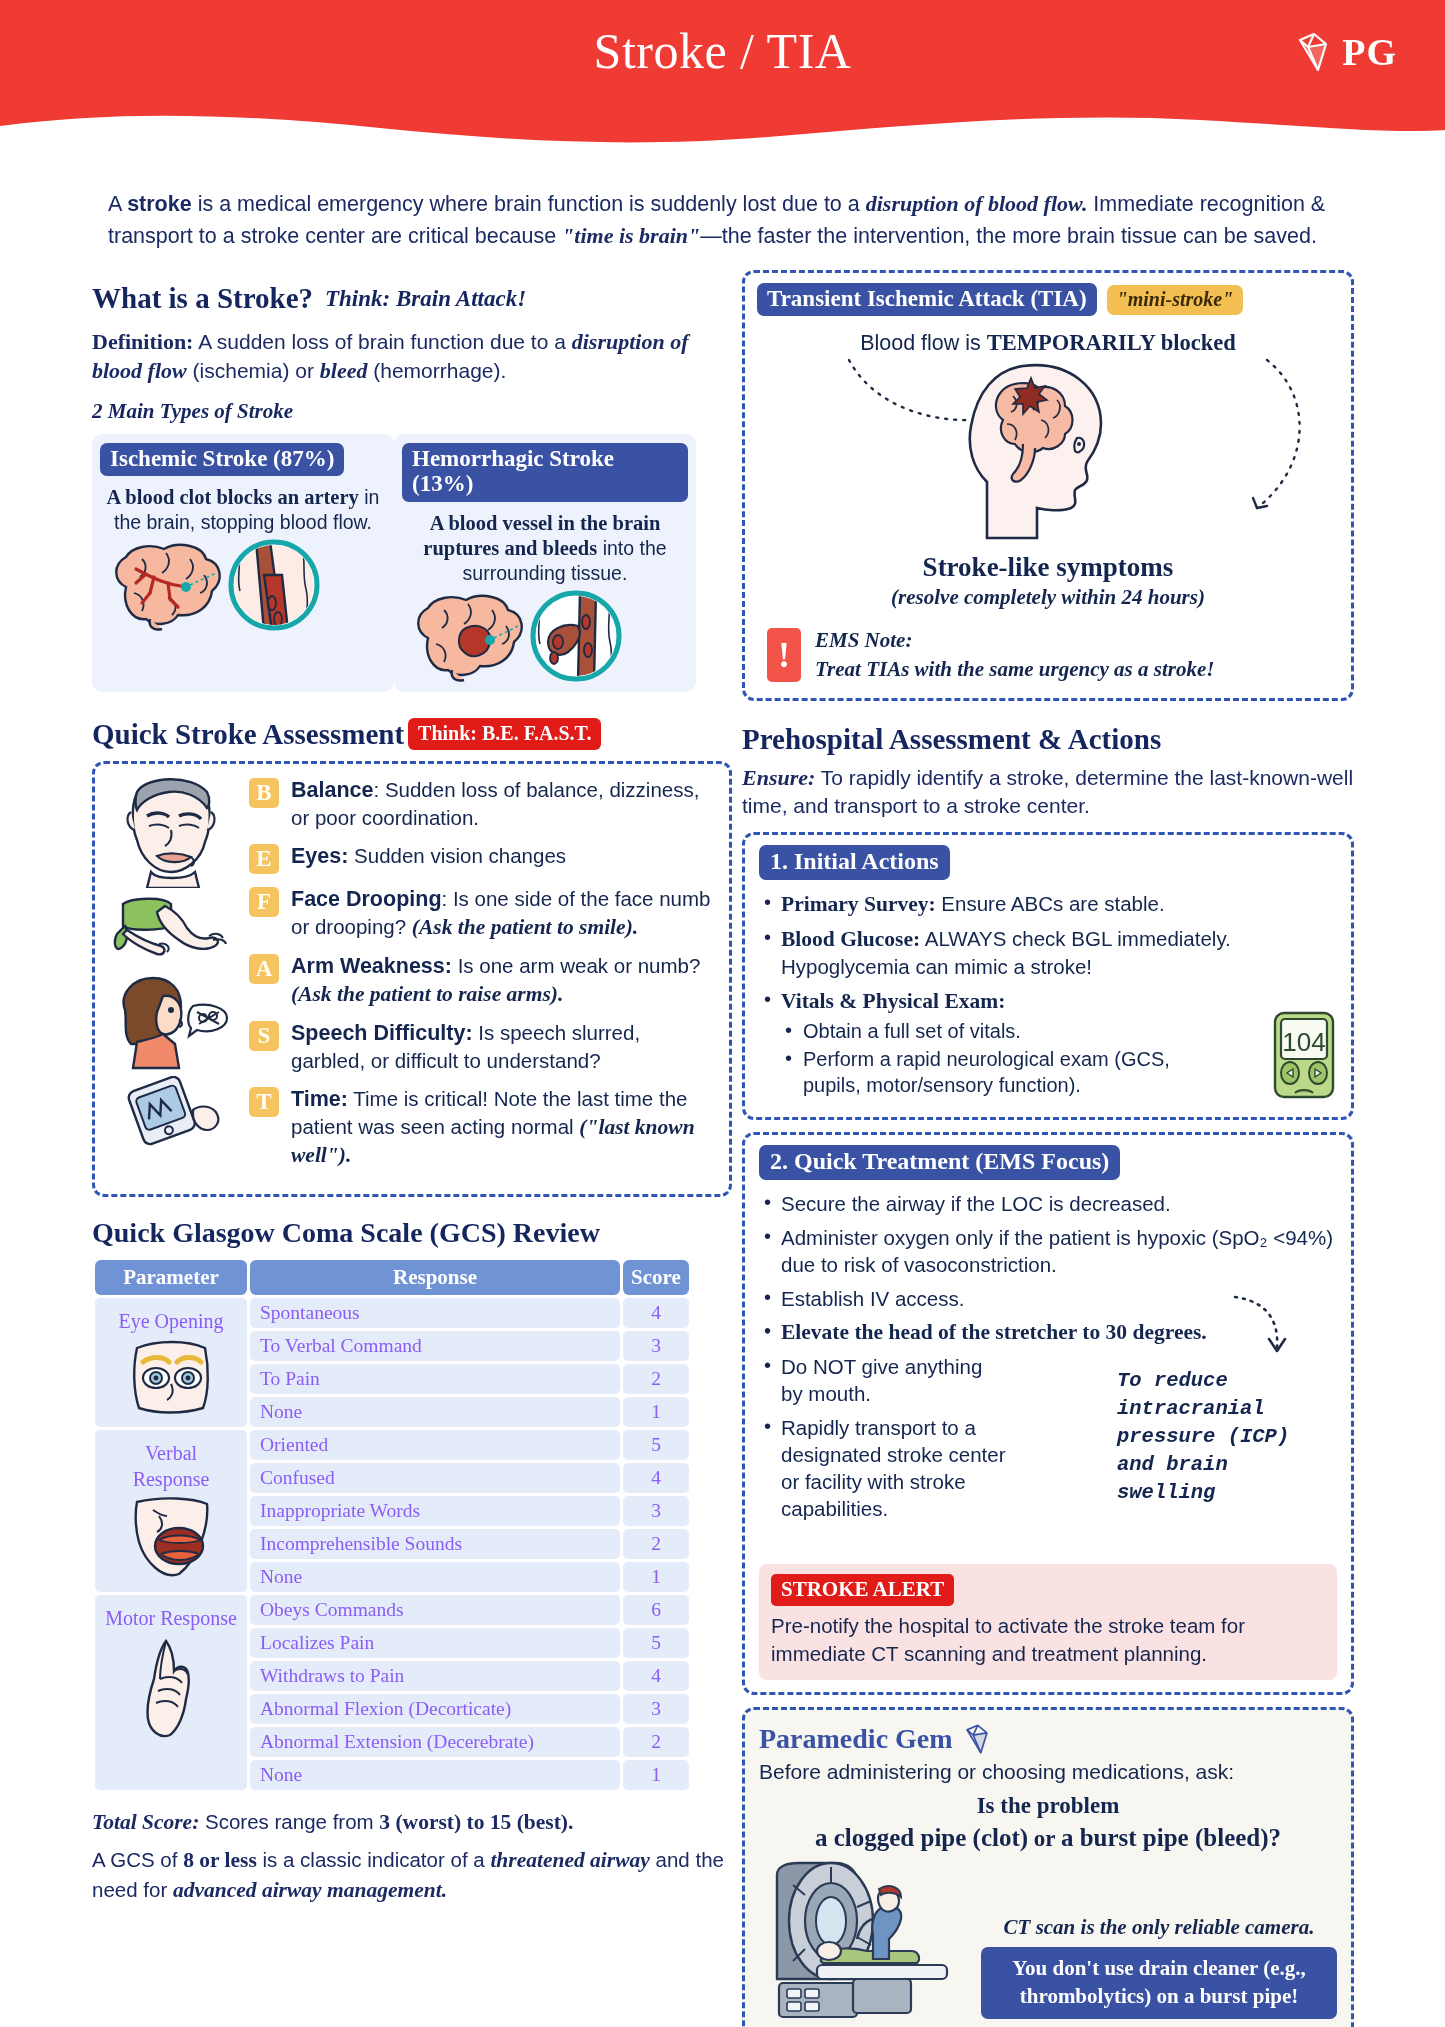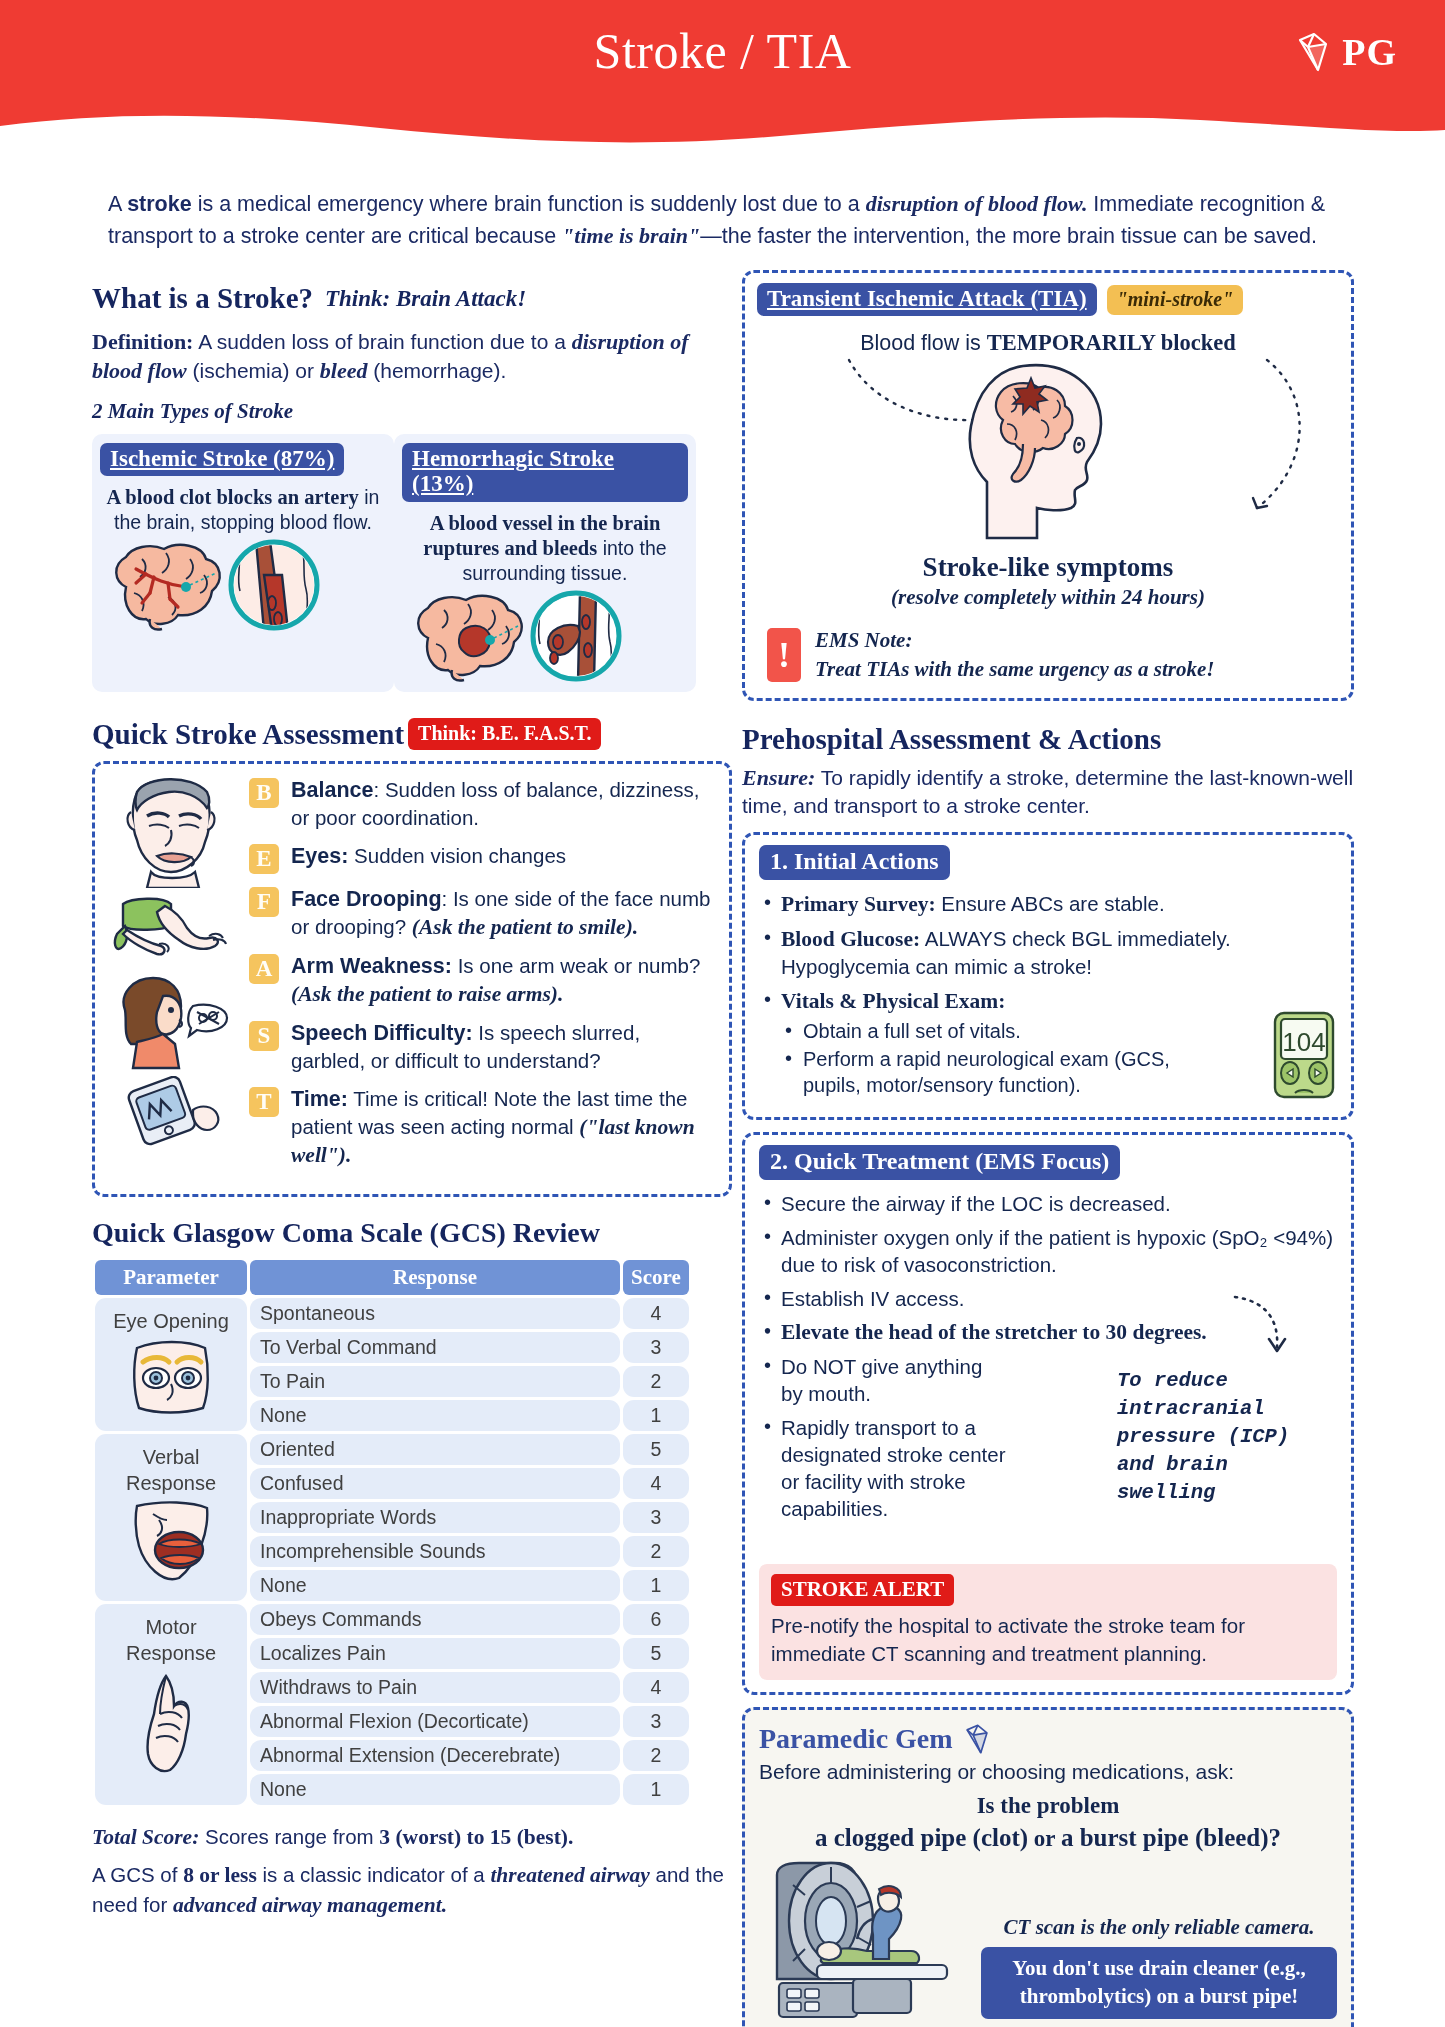--- a/index.html
+++ b/index.html
@@ -71,21 +71,20 @@
   .type-row { display: flex; margin-top: 10px; }
   .type-card {
     background: #eef2fc; border-radius: 10px; width: 302px; padding: 9px 8px 6px;
     position: relative;
   }
   .pill {
     display: inline-block; background: #3a52a4; color: #fff;
     font-family: "Liberation Serif", serif; font-weight: bold;
     border-radius: 7px; padding: 3px 10px 5px; font-size: 23px;
     line-height: 1.1;
-    text-decoration: underline;
   }
   .type-body {
     text-align: center; font-size: 19.5px; line-height: 25px; margin-top: 9px; color:#14264f;
   }
   .type-body b { font-family: "Liberation Serif", serif; font-size: 20.5px; }
   .brain-art { margin-top: 4px; height: 92px; }
 
   
   .dashed {
     border: 3px dashed #2f55b5; border-radius: 12px;
@@ -139,21 +138,21 @@
   .bf-text i { font-family:"Liberation Serif", serif; font-style:italic; font-weight:bold; font-size:21.5px; }
 
   
   .gcs-title { font-family:"Liberation Serif", serif; font-weight:bold; font-size:28px; margin-top:20px; color:#15255e;}
   table.gcs { border-collapse: separate; border-spacing: 3px 3px; margin-top: 8px; width: 600px; }
   table.gcs th {
     background:#7093d6; color:#fff; font-family:"Liberation Serif", serif; font-weight:bold;
     font-size:21px; border-radius:6px; padding: 5px 4px;
   }
   table.gcs td {
-    background:#e4ecf9; color:#404040; font-size:19.5px; padding:4px 10px; border-radius:11px;
+    background:#e4ecf9; color:#8b5cf6; font-size:19.5px; padding:4px 10px; border-radius:5px;font-family:Liberation Serif, serif;
   }
   table.gcs td.param {
     text-align:center; vertical-align: top; padding-top:10px; font-size:20px; line-height:26px;
   }
   table.gcs td.score { text-align:center; width: 66px; }
   .param-art { margin-top:4px; }
   .gcs-foot { margin-top: 14px; font-size:20.5px; line-height:29px; color:#1b2a63; }
   .gcs-foot i { font-family:"Liberation Serif", serif; font-style:italic; font-weight:bold; font-size:21.5px;}
   .gcs-foot b { font-family:"Liberation Serif", serif; font-weight:bold; font-size:21.5px;}
 

